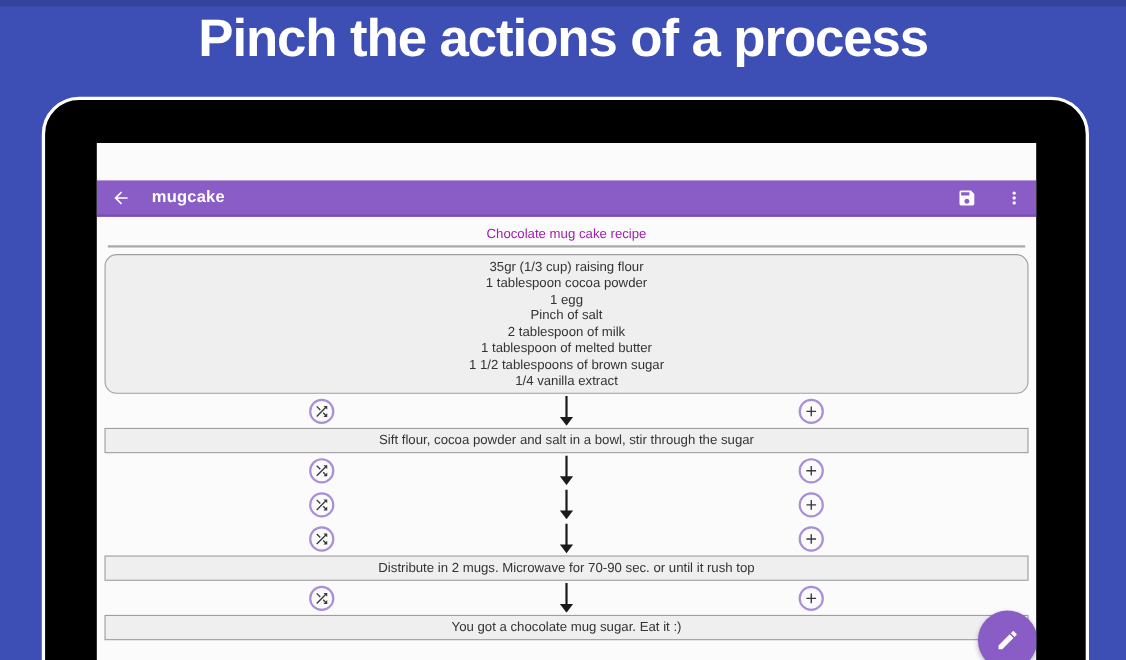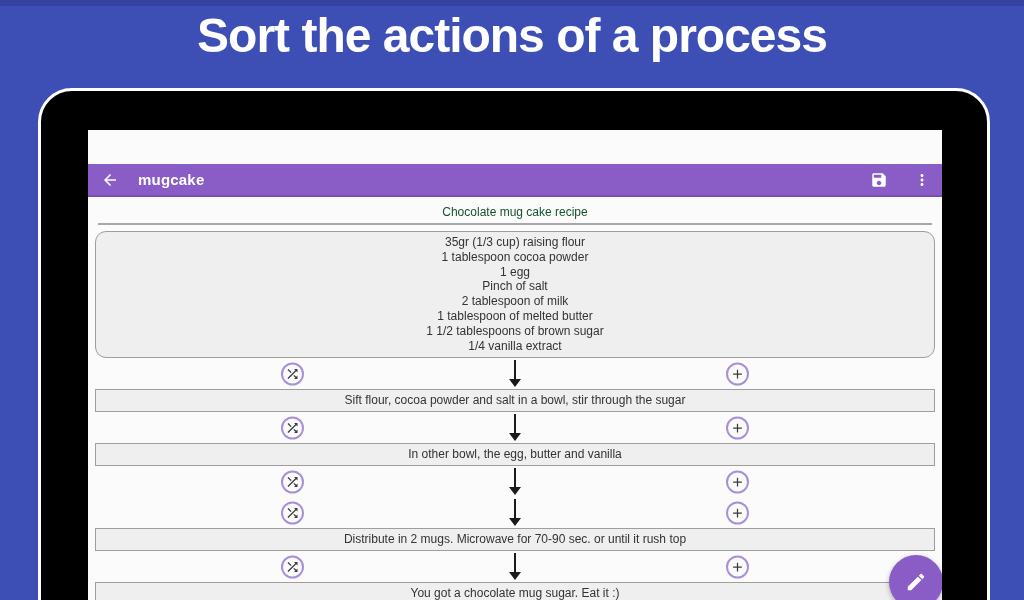--- a/index.html
+++ b/index.html
@@ -43,21 +43,21 @@
   .appbar .apptitle { margin-left:19px; font-size:15px; font-weight:700; letter-spacing:.2px; }
   .appbar .spacer { flex:1; }
   .appbar .abicon { width:18px; height:18px; cursor:pointer; }
   .appbar .save { margin-right:25px; }
   .appbar .kebab { margin-right:11px; }
   svg { display:block; }
 
   .content { position:relative; }
   .doc-title {
     padding-top:8px; text-align:center;
-    font-size:12px; color:#14532d;
+    font-size:12px; color:#a21caf;
   }
   .title-underline {
     margin:4px 10px 0 10px; height:2px; background:#a8a8a8;
   }
   .block {
     margin:0 7px; background:#efefef; border:1px solid #9e9e9e;
     text-align:center; font-size:12px; color:#333333;
   }
   .ingredients {
     margin-top:6px;
@@ -83,21 +83,21 @@
     background:#8a5cc6;
     display:flex; align-items:center; justify-content:center;
     box-shadow:0 2px 5px rgba(0,0,0,.3);
     cursor:pointer;
   }
 </style>
 </head>
 <body>
 
 <div class="top-stripe"></div>
-<div class="banner-title">Sort the actions of a process</div>
+<div class="banner-title">Pinch the actions of a process</div>
 
 <div class="tablet">
   <div class="screen">
 
     <div class="appbar">
       <span class="back">
         <svg viewBox="0 0 24 24" width="18" height="18">
             <path fill="#ffffff" d="M20 11H7.83l5.59-5.59L12 4l-8 8 8 8 1.41-1.41L7.83 13H20v-2z"></path>
           </svg>
       </span>
@@ -161,21 +161,20 @@
               <polygon points="1,19 13,19 7,27" fill="#1a1a1a"></polygon>
             </svg>
         </span>
         <span class="circle-btn insert-btn">
           <svg viewBox="0 0 24 24" width="15" height="15">
               <path fill="#3a3a3a" d="M11 5h2v6h6v2h-6v6h-2v-6H5v-2h6V5z"></path>
             </svg>
         </span>
       </div>
 
-      <div class="block step">In other bowl, the egg, butter and vanilla</div>
 
       <div class="connector">
         <span class="circle-btn reorder-btn">
           <svg viewBox="0 0 24 24" width="15" height="15">
               <path fill="#3a3a3a" d="M10.59 9.17L5.41 4 4 5.41l5.17 5.17 1.42-1.41zM14.5 4l2.04 2.04L4 18.59 5.41 20 17.96 7.46 20 9.5V4h-5.5zm.33 9.41l-1.41 1.41 3.13 3.13L14.5 20H20v-5.5l-2.04 2.04-3.13-3.13z"></path>
             </svg>
         </span>
         <span class="arrow-down">
           <svg width="14" height="27" viewBox="0 0 14 27">
               <line x1="7" y1="0" x2="7" y2="20" stroke="#1a1a1a" stroke-width="2"></line>

